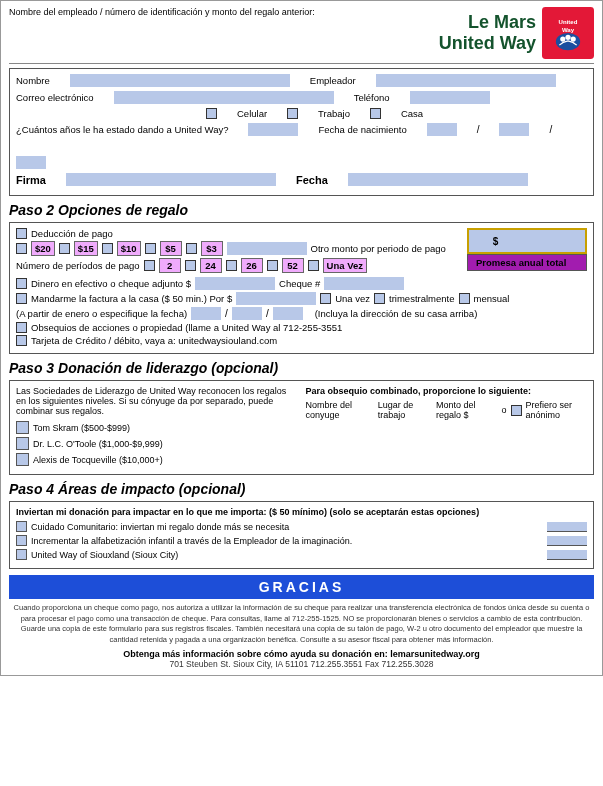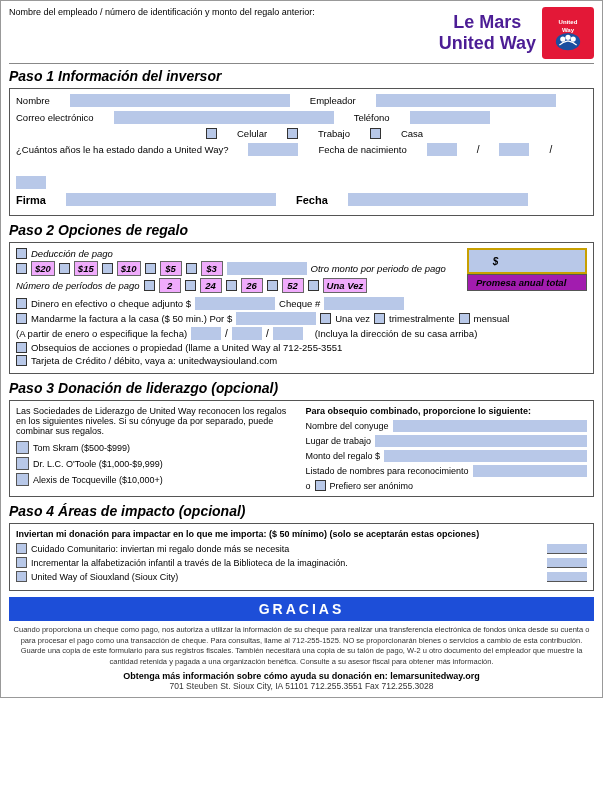--- a/index.html
+++ b/index.html
@@ -27,23 +27,23 @@
       padding-right: 10px;
     }
     .logo-area {
       display: flex;
       align-items: center;
       gap: 6px;
     }
     .org-name {
       font-size: 18px;
       font-weight: bold;
-      color: #4c1d95;
+      color: #14532d;
       line-height: 1.15;
-      text-align: center;
+      text-align: right;
     }
     .uw-logo {
       width: 52px;
       height: 52px;
     }
     .section-title {
       font-size: 14px;
       font-style: italic;
       font-weight: bold;
       margin: 4px 0 4px 0;
@@ -180,21 +180,21 @@
       text-align: center;
       color: #333;
     }
     .divider {
       border: none;
       border-top: 1px solid #888;
       margin: 4px 0;
     }
     .right-panel {
       display: flex;
-      flex-direction: column;
+      flex-direction: row;
       gap: 3px;
     }
     .right-field-row {
       display: flex;
       align-items: center;
       gap: 4px;
       font-size: 9px;
     }
     .right-input {
       background: #b8c8e8;
@@ -230,21 +230,20 @@
         <circle cx="24" cy="37" r="3" fill="white"></circle>
         <circle cx="30" cy="35" r="3" fill="white"></circle>
         <circle cx="36" cy="37" r="3" fill="white"></circle>
         <path d="M20 44 Q24 40 30 39 Q36 40 40 44" stroke="white" stroke-width="1.5" fill="none"></path>
       </svg>
     </div>
   </div>
 
   <hr class="divider">
 
-  <div class="section-title">Paso 1 Información del inversor</div>
   <div class="section-box">
 
     <div class="form-row">
       <span class="field-label">Nombre</span>
       <div class="field-input input-xxl"></div>
       <span class="field-label">Empleador</span>
       <div class="field-input input-xl"></div>
     </div>
 
 
@@ -279,21 +278,21 @@
       <span class="field-label" style="font-weight:bold; font-size:11px;text-align:center;">Firma</span>
       <div class="field-input" style="width:210px;"></div>
       <span class="field-label" style="font-weight:bold; font-size:11px;">Fecha</span>
       <div class="field-input input-xl"></div>
     </div>
   </div>
 
   <div class="section-title">Paso 2 Opciones de regalo</div>
   <div class="section-box">
 
-    <div style="display:flex; align-items:flex-start; gap:6px;font-style:italic;">
+    <div style="display:flex; align-items:flex-start; gap:6px;">
       <div style="flex:1;">
 
         <div class="deduccion-row">
           <span class="cb-box"></span>
           <span class="field-label">Deducción de pago</span>
         </div>
 
         <div class="deduccion-row">
           <span class="cb-box"></span>
           <span class="amount-btn">$20</span>
@@ -402,24 +401,20 @@
             <div class="right-input"></div>
           </div>
           <div class="right-field-row">
             <span>Lugar de trabajo</span>
             <div class="right-input"></div>
           </div>
           <div class="right-field-row">
             <span>Monto del regalo $</span>
             <div class="right-input"></div>
           </div>
-          <div class="right-field-row">
-            <span>Listado de nombres para reconocimiento</span>
-            <div class="right-input"></div>
-          </div>
           <div class="anon-row">
             <span>o</span>
             <span class="cb-box"></span>
             <span>Prefiero ser anónimo</span>
           </div>
         </div>
       </div>
     </div>
   </div>
 
@@ -427,21 +422,21 @@
   <div class="section-box">
     <div class="step4-inner">
       <p style="font-weight:bold; margin-bottom:4px;">Inviertan mi donación para impactar en lo que me importa: ($ 50 mínimo) (solo se aceptarán estas opciones)</p>
       <div class="step4-item">
         <div class="step4-cb"></div>
         <span>Cuidado Comunitario: inviertan mi regalo donde más se necesita</span>
         <div class="step4-amount"></div>
       </div>
       <div class="step4-item">
         <div class="step4-cb"></div>
-        <span>Incrementar la alfabetización infantil a través de la Biblioteca de la imaginación.</span>
+        <span>Incrementar la alfabetización infantil a través de la Empleador de la imaginación.</span>
         <div class="step4-amount"></div>
       </div>
       <div class="step4-item">
         <div class="step4-cb"></div>
         <span>United Way of Siouxland (Sioux City)</span>
         <div class="step4-amount"></div>
       </div>
     </div>
   </div>
 

